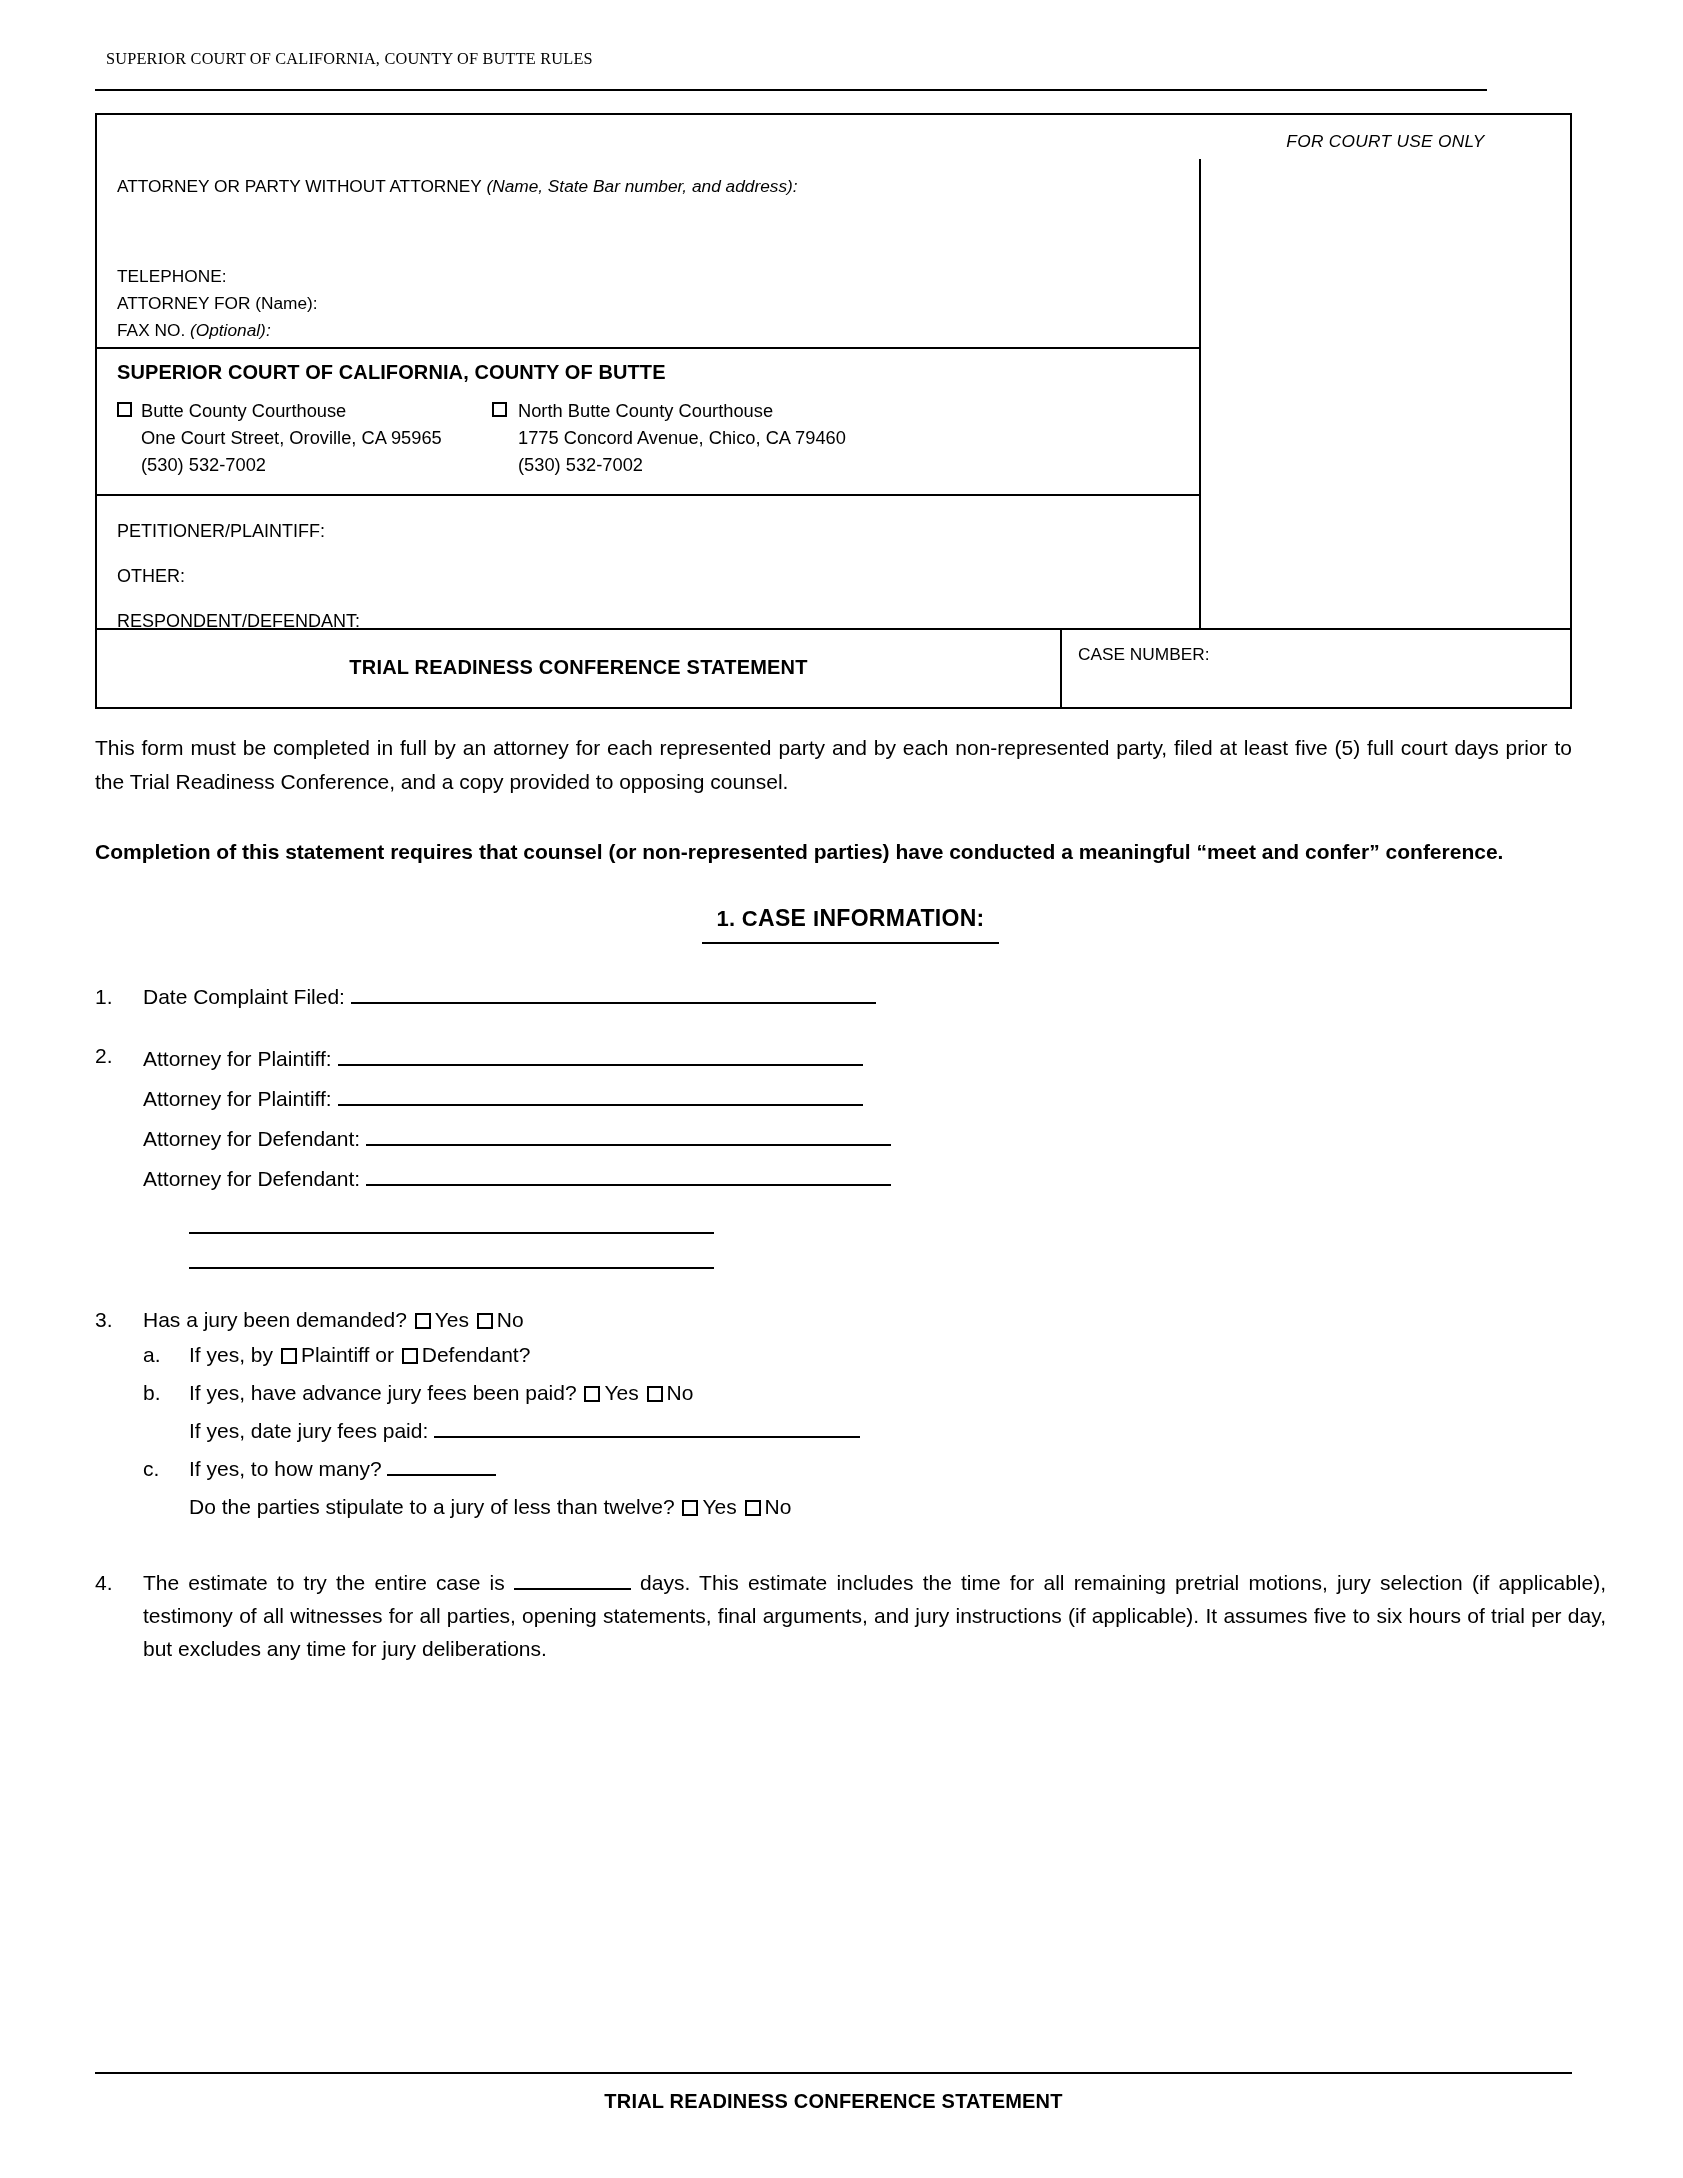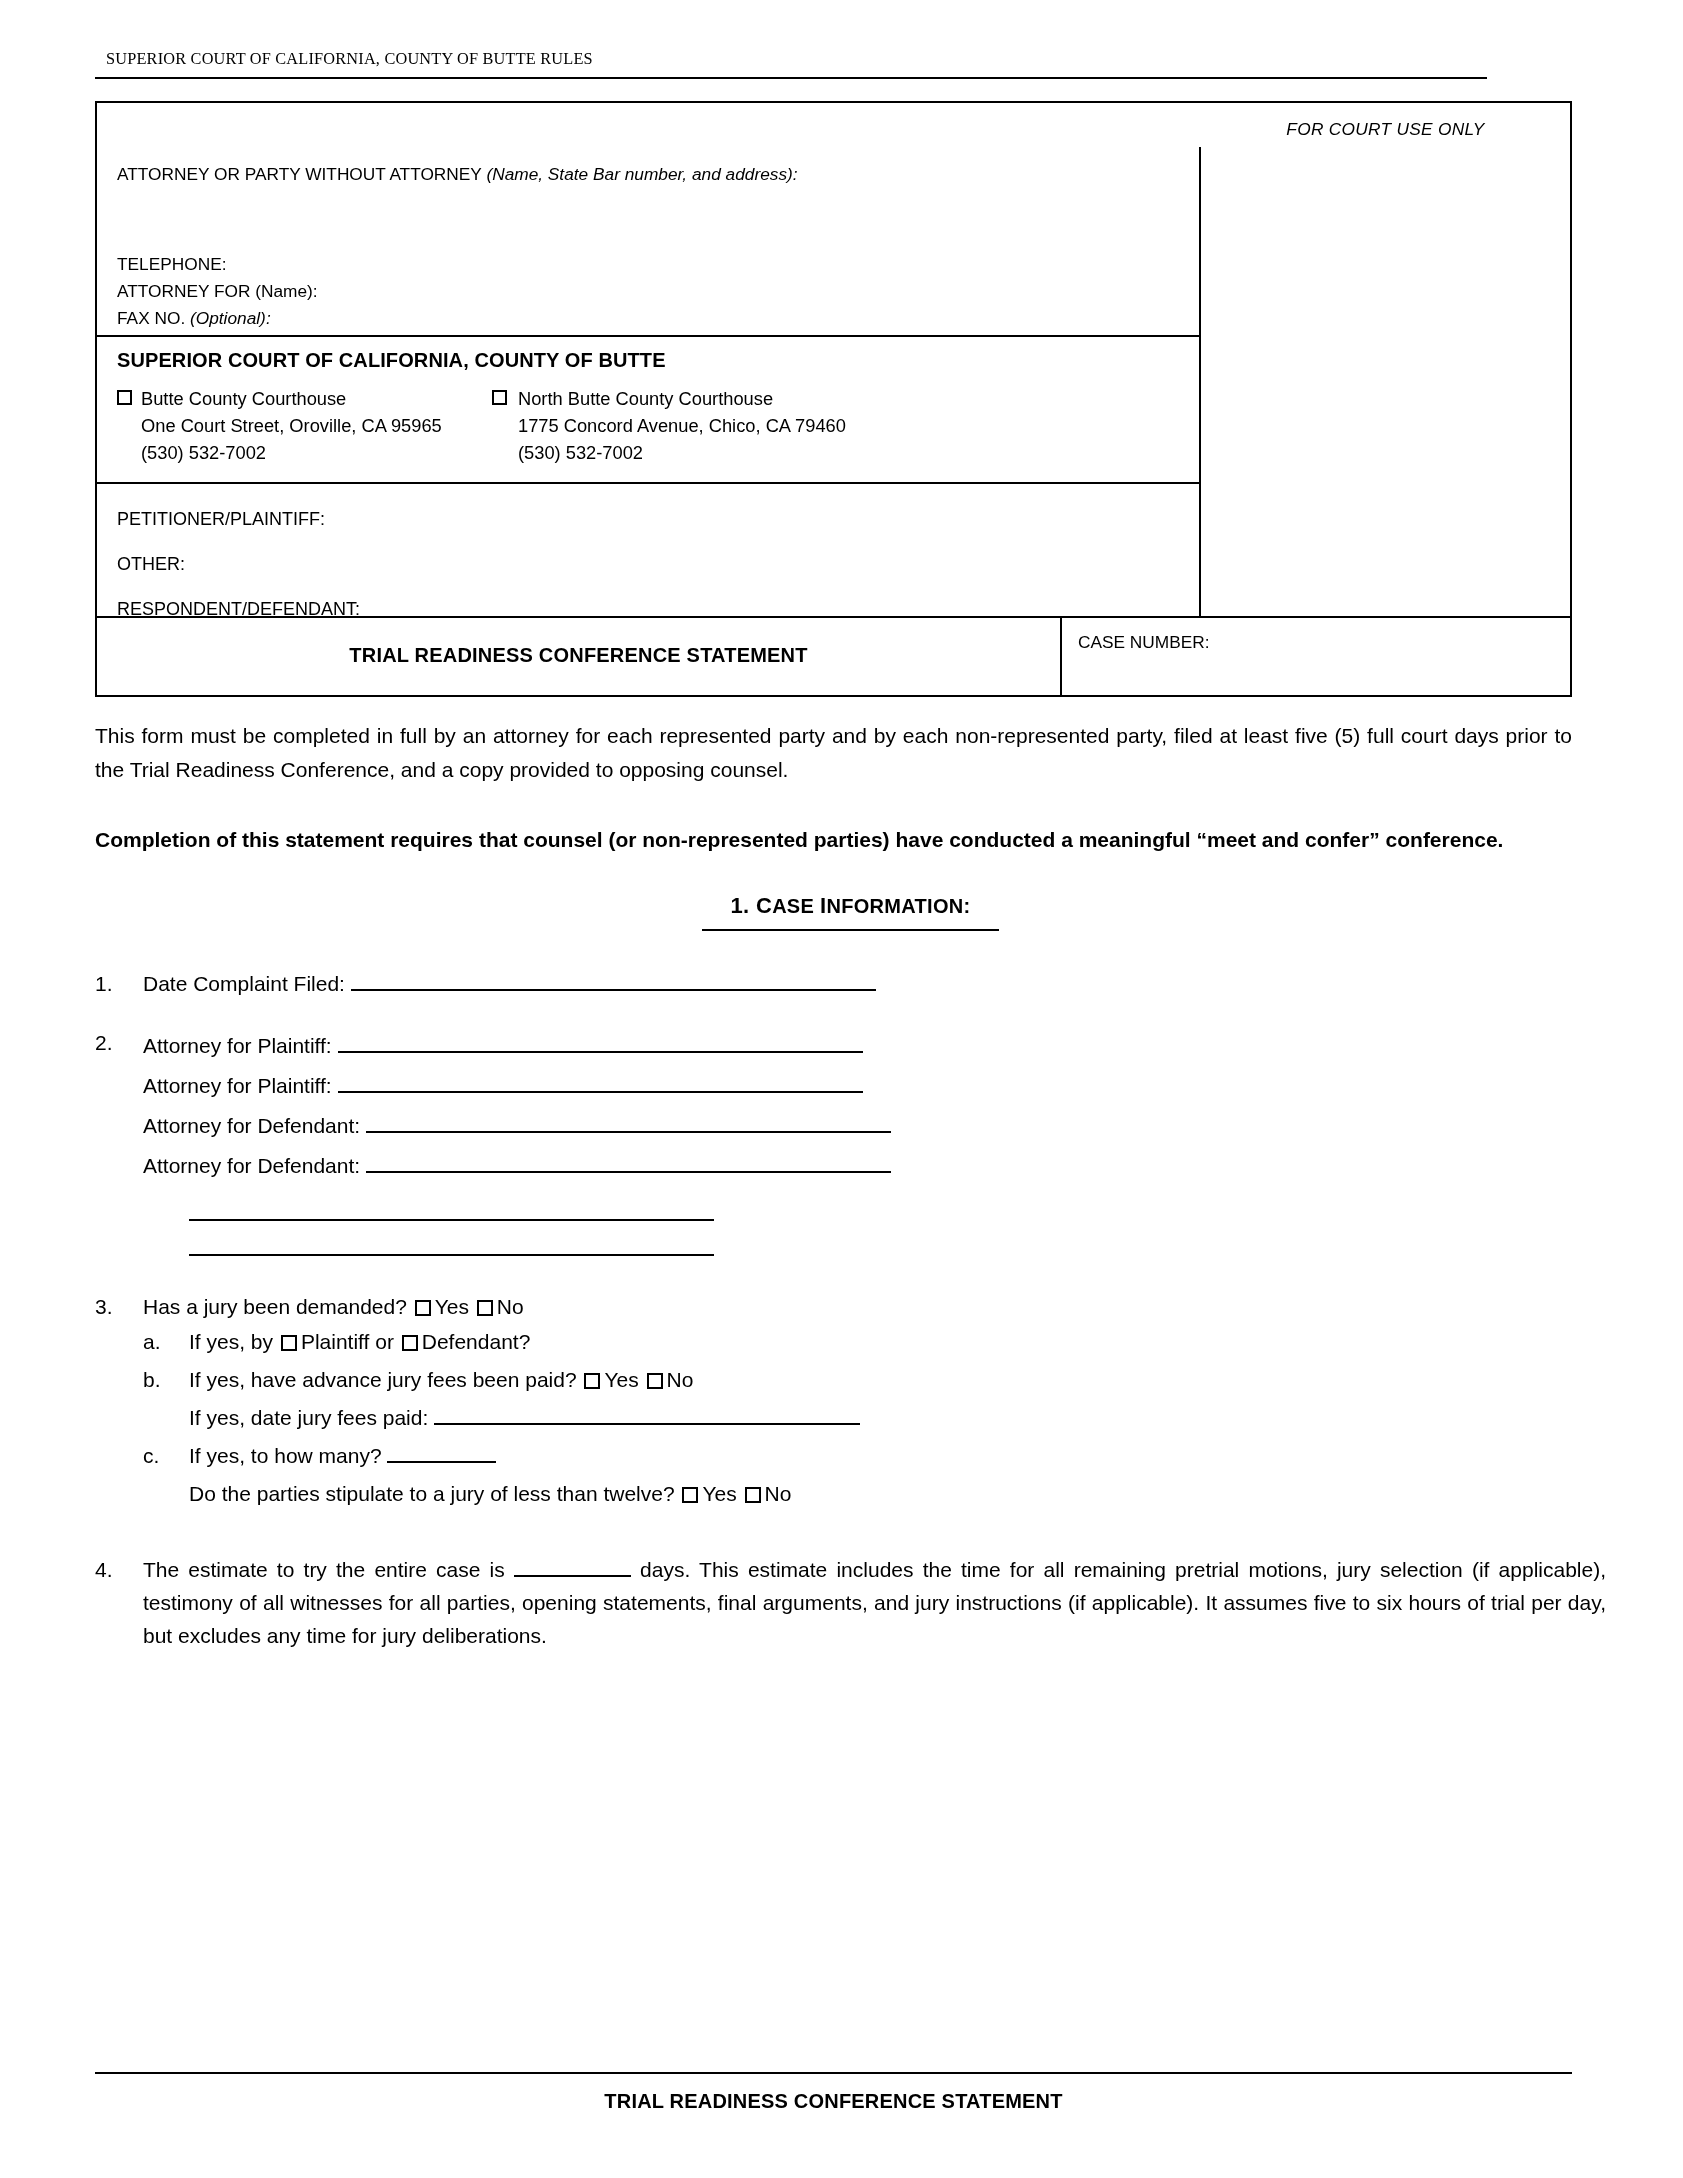--- a/index.html
+++ b/index.html
@@ -21,21 +21,21 @@
     box-sizing: border-box;
     padding: 46px 77px 0 95px;
   }
 
   
   .running-header {
     font-family: "Liberation Serif", serif;
     font-size: 20px;
     letter-spacing: 0.2px;
     padding-left: 11px;
-    padding-bottom: 8px;
+    padding-bottom: 20px;
     border-bottom: 2.5px solid #000;
     width: 1381px;
     margin-bottom: 22px;
   }
   .sc-cap { font-size: 16.3px; }
 
   
   .caption {
     width: 1477px;
     border: 2.5px solid #000;
@@ -144,21 +144,21 @@
   }
   .para.bold { font-weight: bold; margin-top: 36px; }
 
   .section-heading {
     text-align: center;
     font-size: 22px;
     font-weight: bold;
     margin-top: 36px;
     letter-spacing: 0.3px;
   }
-  .section-heading .small { font-size: 20px; margin-top: 11px; }
+  .section-heading .small { font-size: 23px; margin-top: 11px; }
   .heading-rule {
     width: 297px;
     border-bottom: 2.5px solid #000;
     margin: 10px auto 0 auto;
   }
 
   .qlist { margin-top: 36px; }
   .q {
     display: flex;
     font-size: 21px;

